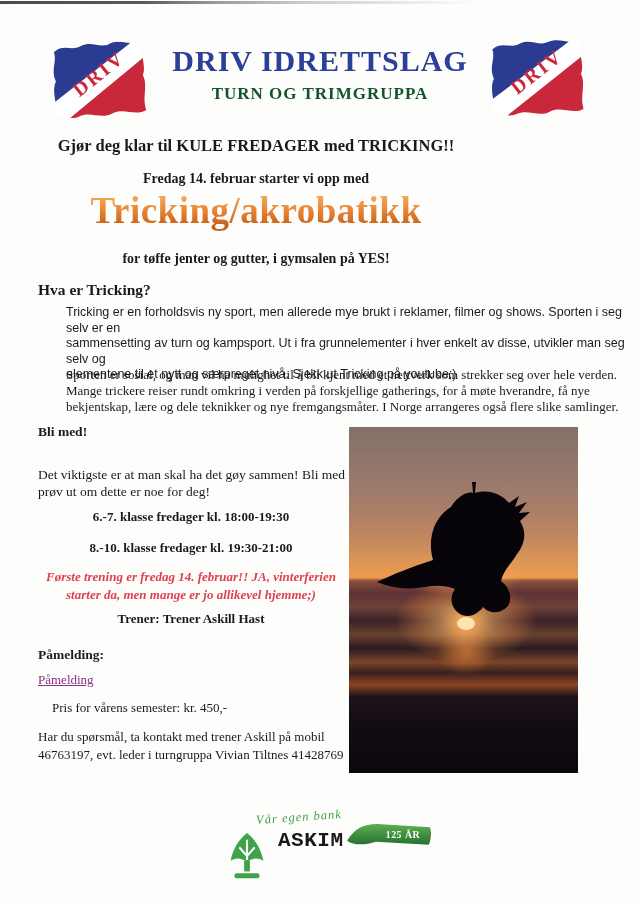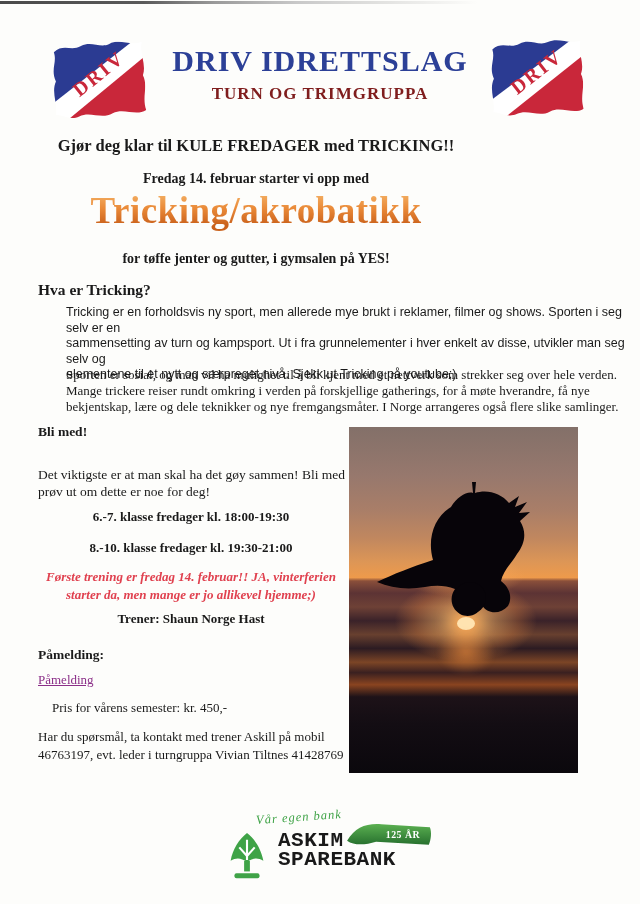--- a/index.html
+++ b/index.html
@@ -11,21 +11,21 @@
   .scan-line{position:absolute;top:1px;left:0;width:478px;height:3px;
     background:linear-gradient(90deg,#4a4a4a 0%,#5a5a5a 30%,#9a9a9a 45%,#c8c8c8 62%,#e2e2e0 80%,transparent 100%);}
   
   .header{position:absolute;top:36px;left:0;width:640px;height:92px;}
   .logo{position:absolute;width:106px;height:84px;}
   .logo.left{left:47px;top:2px;transform:rotate(-2deg);}
   .logo.right{left:485px;top:0;transform:rotate(-1deg);}
   .club-title{position:absolute;left:120px;top:8px;width:400px;text-align:center;
     color:#2c4097;font-weight:bold;font-size:30px;letter-spacing:1px;}
   .club-subtitle{position:absolute;left:120px;top:48px;width:400px;text-align:center;
-    color:#7f1d1d;font-weight:bold;font-size:17px;letter-spacing:1px;}
+    color:#14532d;font-weight:bold;font-size:17px;letter-spacing:1px;}
   
   .c{position:absolute;left:0;width:512px;text-align:center;font-weight:bold;}
   .intro1{top:136px;font-size:16.5px;}
   .intro2{top:171px;font-size:14px;}
   .main-title{top:189px;font-size:37px;letter-spacing:0.5px;
     background:linear-gradient(180deg,#f4b469 6%,#ea8a38 45%,#c9601a 85%);
     -webkit-background-clip:text;background-clip:text;color:transparent;}
   .intro3{top:251px;font-size:14px;}
   
   .about-h{position:absolute;left:38px;top:281px;font-size:15.5px;font-weight:bold;}
@@ -119,21 +119,21 @@
 Mange trickere reiser rundt omkring i verden på forskjellige gatherings, for å møte hverandre, få nye
 bekjentskap, lære og dele teknikker og nye fremgangsmåter.  I Norge arrangeres også flere slike samlinger.</div>
 
   <div class="bli-med">Bli med!</div>
   <div class="viktigste">Det viktigste er at man skal ha det gøy sammen! Bli med å
 prøv ut om dette er noe for deg!</div>
   <div class="lc sched1">6.-7. klasse fredager kl. 18:00-19:30</div>
   <div class="lc sched2">8.-10. klasse fredager kl. 19:30-21:00</div>
   <div class="lc notice">Første trening er fredag 14. februar!! JA, vinterferien
 starter da, men mange er jo allikevel hjemme;)</div>
-  <div class="lc trener">Trener: Shaun Norge Hast</div>
+  <div class="lc trener">Trener: Trener Askill Hast</div>
 
   <div class="pm-h">Påmelding:</div>
   <a class="pm-link">Påmelding</a>
   <div class="pris">Pris for vårens semester: kr. 450,-</div>
   <div class="contact">Har du spørsmål, ta kontakt med trener Askill på mobil
 46763197, evt. leder i turngruppa Vivian Tiltnes 41428769</div>
 
   <div class="photo">
     <div class="sun"></div>
     <div class="reflect"></div>
@@ -160,21 +160,20 @@
   <div class="footer">
     <div class="tagline">Vår egen bank</div>
     <svg class="tree" width="50" height="50" viewBox="0 0 50 52">
       <path d="M25,1 C33,7 40,18 42,30 C36,26 31,27 25,31 C19,27 14,26 8,30 C10,18 17,7 25,1 Z" fill="#3fa347"></path>
       <path d="M25,8 L25,29 M17,16 L25,25 M33,16 L25,25" stroke="#ffffff" stroke-width="2.2" fill="none"></path>
       <rect x="22" y="30" width="6" height="11" fill="#3fa347"></rect>
       <rect x="12" y="43" width="26" height="5" rx="2" fill="#3fa347"></rect>
     </svg>
     <div class="bank">
       <div>ASKIM</div>
-      <div>SPAREBANK</div>
     </div>
     <svg class="ribbon" width="88" height="32" viewBox="0 0 170 58">
       <defs>
         <linearGradient id="rg" x1="0" y1="0" x2="0" y2="1">
           <stop offset="0" stop-color="#5bb051"></stop>
             <stop offset="1" stop-color="#27702e"></stop>
         </linearGradient>
       </defs>
       <path d="M4,42 C20,16 40,8 70,10 L164,16 C168,26 166,40 162,50 L60,44 C40,50 18,52 4,42 Z" fill="url(#rg)"></path>
       <text x="112" y="37" text-anchor="middle" font-family="Liberation Serif, serif" font-size="19" font-weight="bold" fill="#ffffff" letter-spacing="1">125 ÅR</text>

